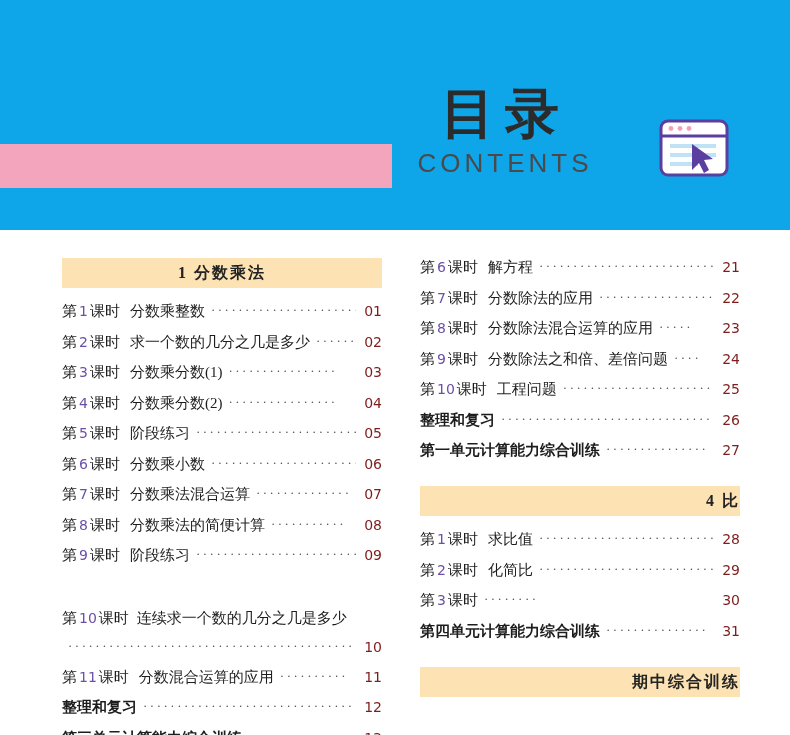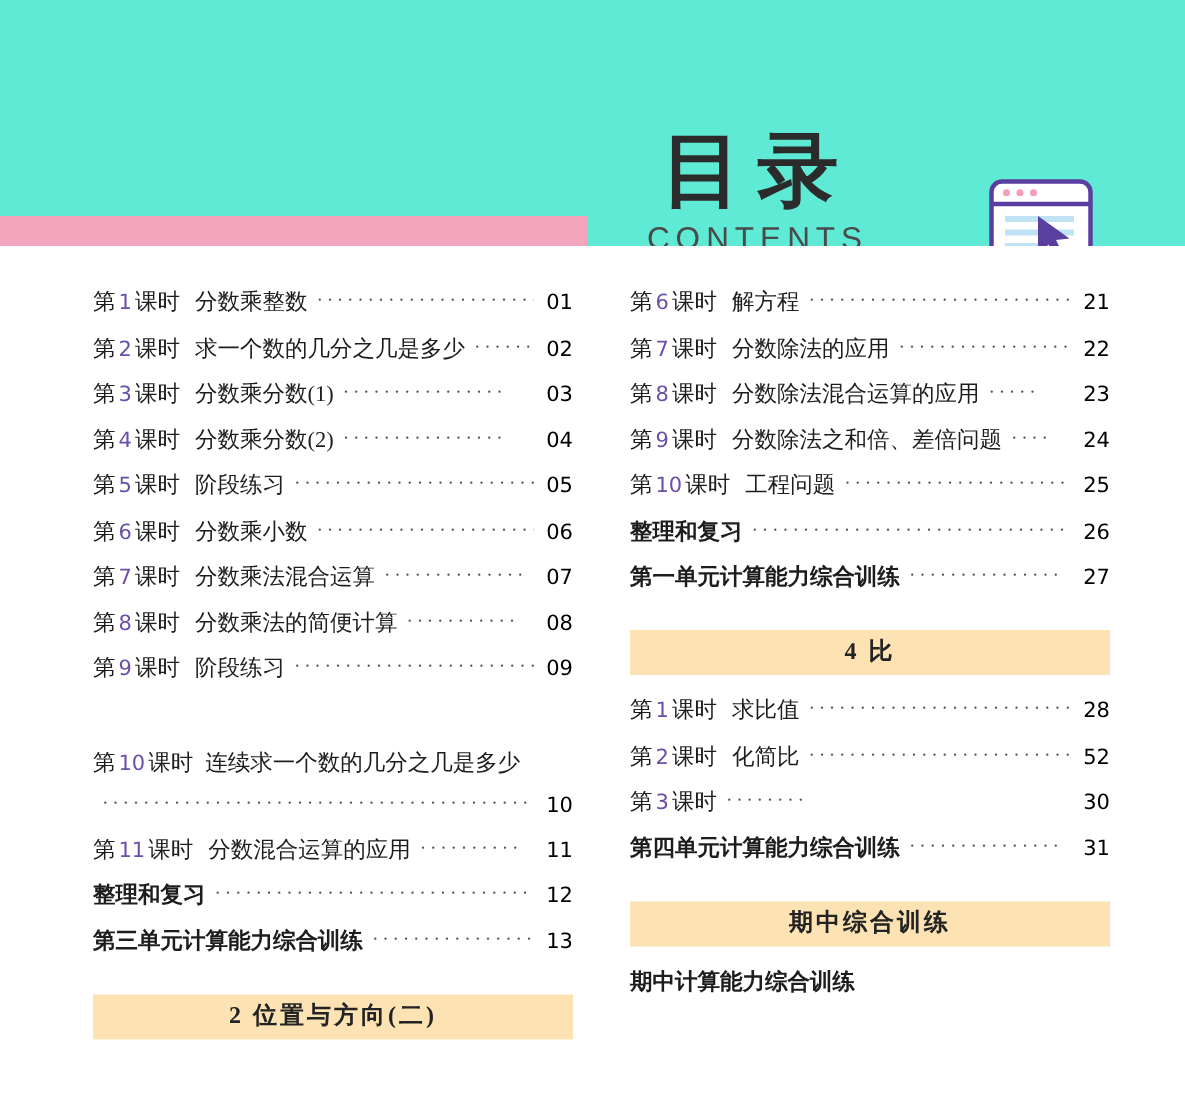--- a/index.html
+++ b/index.html
@@ -12,22 +12,22 @@
     background: #ffffff;
     font-family: "Liberation Serif", "DejaVu Serif", serif;
     overflow: hidden;
     position: relative;
   }
 
   
   .header {
     position: relative;
     width: 790px;
-    height: 164px;
-    background: #5eead4;
+    height: 230px;
+    background: #0ea5e9;
     overflow: hidden;
   }
   .header-band {
     position: absolute;
     left: 0;
     top: 144px;
     width: 392px;
     height: 44px;
     background: #f2a5bd;
   }
@@ -41,21 +41,21 @@
   .header-title {
     font-family: "DejaVu Serif", "Liberation Serif", serif;
     font-size: 54px;
     font-weight: bold;
     letter-spacing: 10px;
     color: #2b2b2b;
     line-height: 62px;
   }
   .header-subtitle {
     font-family: "Liberation Sans", sans-serif;
-    font-size: 21px;
+    font-size: 26px;
     letter-spacing: 4px;
     color: #4a4a4a;
     margin-top: 4px;
   }
   .header-icon {
     position: absolute;
     left: 658px;
     top: 118px;
     width: 72px;
     height: 60px;
@@ -80,21 +80,21 @@
     background: #fde3b3;
     height: 30px;
     line-height: 30px;
     text-align: center;
     font-size: 16px;
     font-weight: bold;
     color: #232323;
     letter-spacing: 2px;
     margin-bottom: 14px;
   }
-  .section-title.spaced { margin-top: 26px; }
+  .section-title.spaced { margin-top: 26px; text-align: right; }
 
   .toc-row {
     display: flex;
     align-items: baseline;
     font-size: 15px;
     color: #1d1d1d;
     margin-bottom: 11.5px;
     white-space: nowrap;
   }
   .toc-label {
@@ -117,21 +117,21 @@
     color: #555;
     font-size: 13px;
     letter-spacing: 2.5px;
     position: relative;
     top: -2px;
   }
   .toc-page {
     flex: 0 0 auto;
     font-family: "DejaVu Sans", sans-serif;
     font-size: 14px;
-    color: #000000;
+    color: #7f1d1d;
     min-width: 20px;
     text-align: right;
   }
   .toc-row.nowrap-wide .toc-text { margin-left: 8px; margin-top: 32px; }
   .toc-row.continuation {
     justify-content: flex-end;
   }
   .toc-row.plain .toc-label { margin-right: 0; font-weight: bold; }
 </style>
 </head>
@@ -154,20 +154,21 @@
       <rect x="12" y="35" width="46" height="4" fill="#bfe3f5"></rect>
       <rect x="12" y="44" width="28" height="4" fill="#bfe3f5"></rect>
       <path d="M34 26 L34 52 L41 45 L46 55 L51 52 L46 42 L55 41 Z" fill="#5b3fa0"></path>
     </svg>
   </div>
 </div>
 
 <div class="content">
 
   <div class="col col-left">
+    <div class="section-title">1  分数乘法</div>
 
     <div class="toc-row">
       <span class="toc-label">第</span>
       <span class="toc-num">1</span>
       <span class="toc-label">课时</span>
       <span class="toc-text">分数乘整数</span>
       <span class="toc-dots">·······················</span>
       <span class="toc-page">01</span>
     </div>
 
@@ -348,37 +349,34 @@
       <span class="toc-dots">······························</span>
       <span class="toc-page">28</span>
     </div>
 
     <div class="toc-row">
       <span class="toc-label">第</span>
       <span class="toc-num">2</span>
       <span class="toc-label">课时</span>
       <span class="toc-text">化简比</span>
       <span class="toc-dots">······························</span>
-      <span class="toc-page">52</span>
+      <span class="toc-page">29</span>
     </div>
 
     <div class="toc-row">
       <span class="toc-label">第</span>
       <span class="toc-num">3</span>
       <span class="toc-label">课时</span>
       <span class="toc-dots">········</span>
       <span class="toc-page">30</span>
     </div>
 
     <div class="toc-row plain">
       <span class="toc-label">第四单元计算能力综合训练</span>
       <span class="toc-dots">···············</span>
       <span class="toc-page">31</span>
     </div>
 
     <div class="section-title spaced">期中综合训练</div>
 
-    <div class="toc-row plain">
-      <span class="toc-label">期中计算能力综合训练</span>
-    </div>
 
   </div>
 </div>
 
 </body></html>

